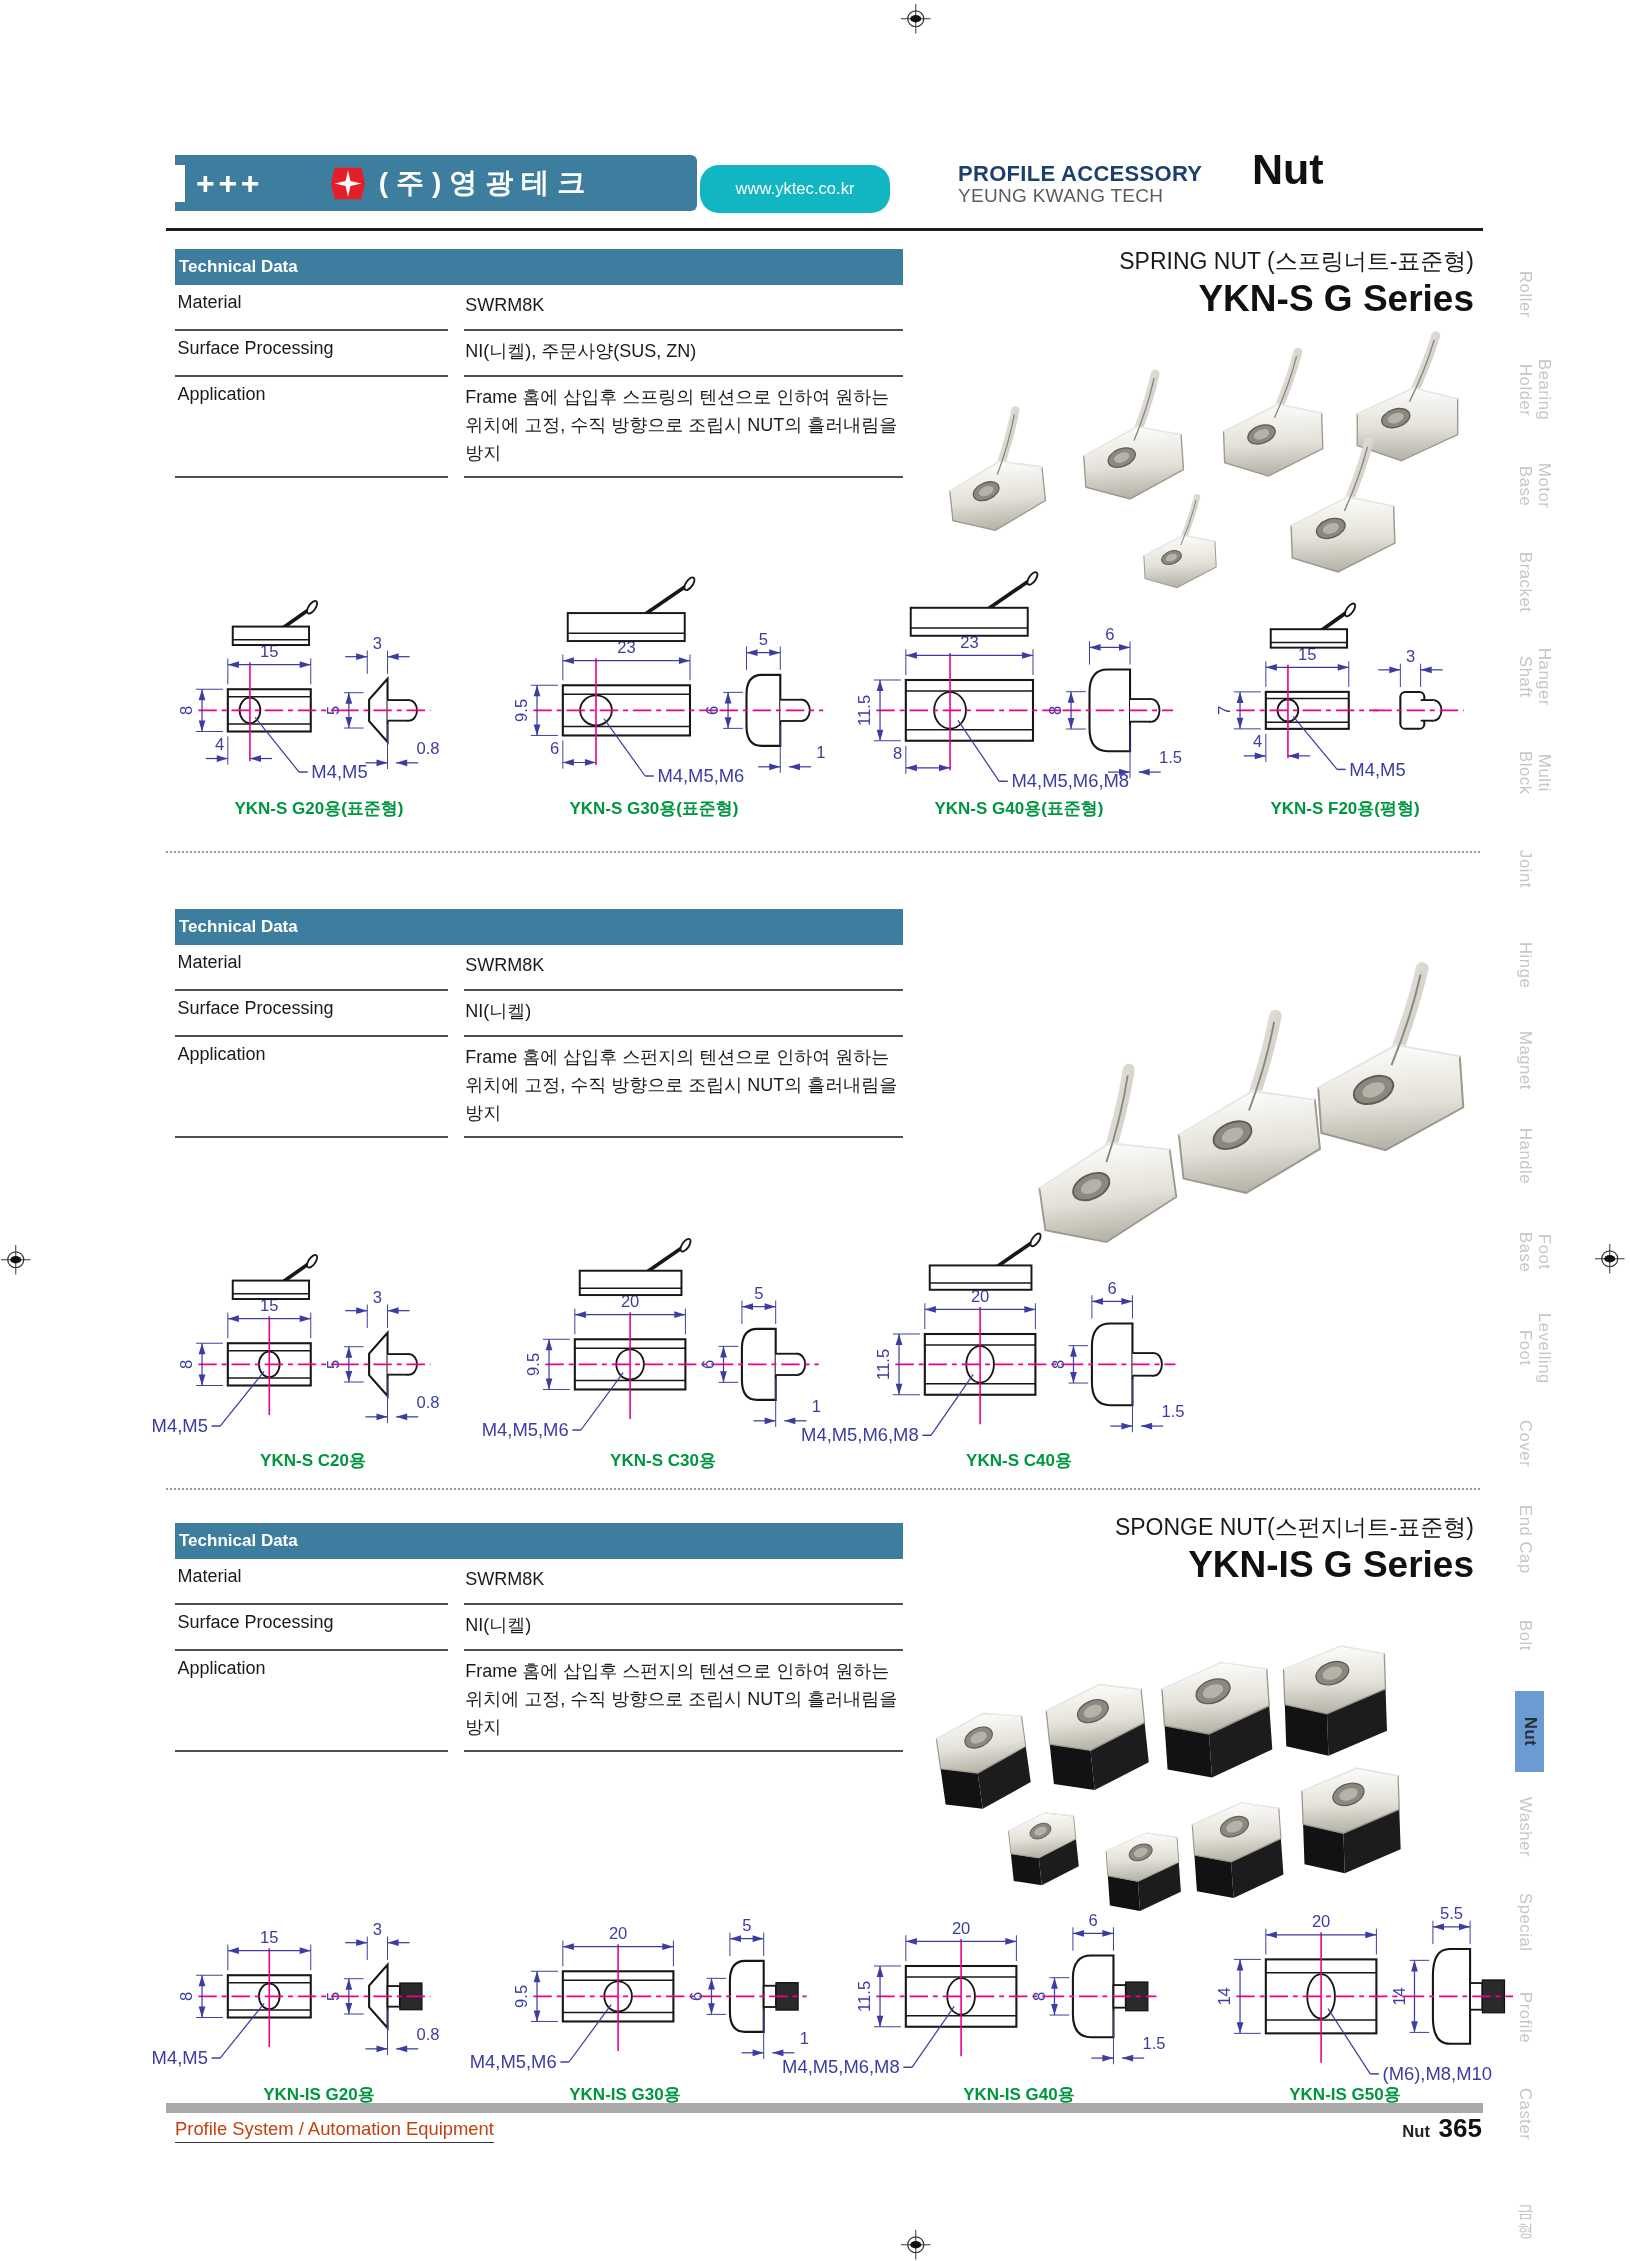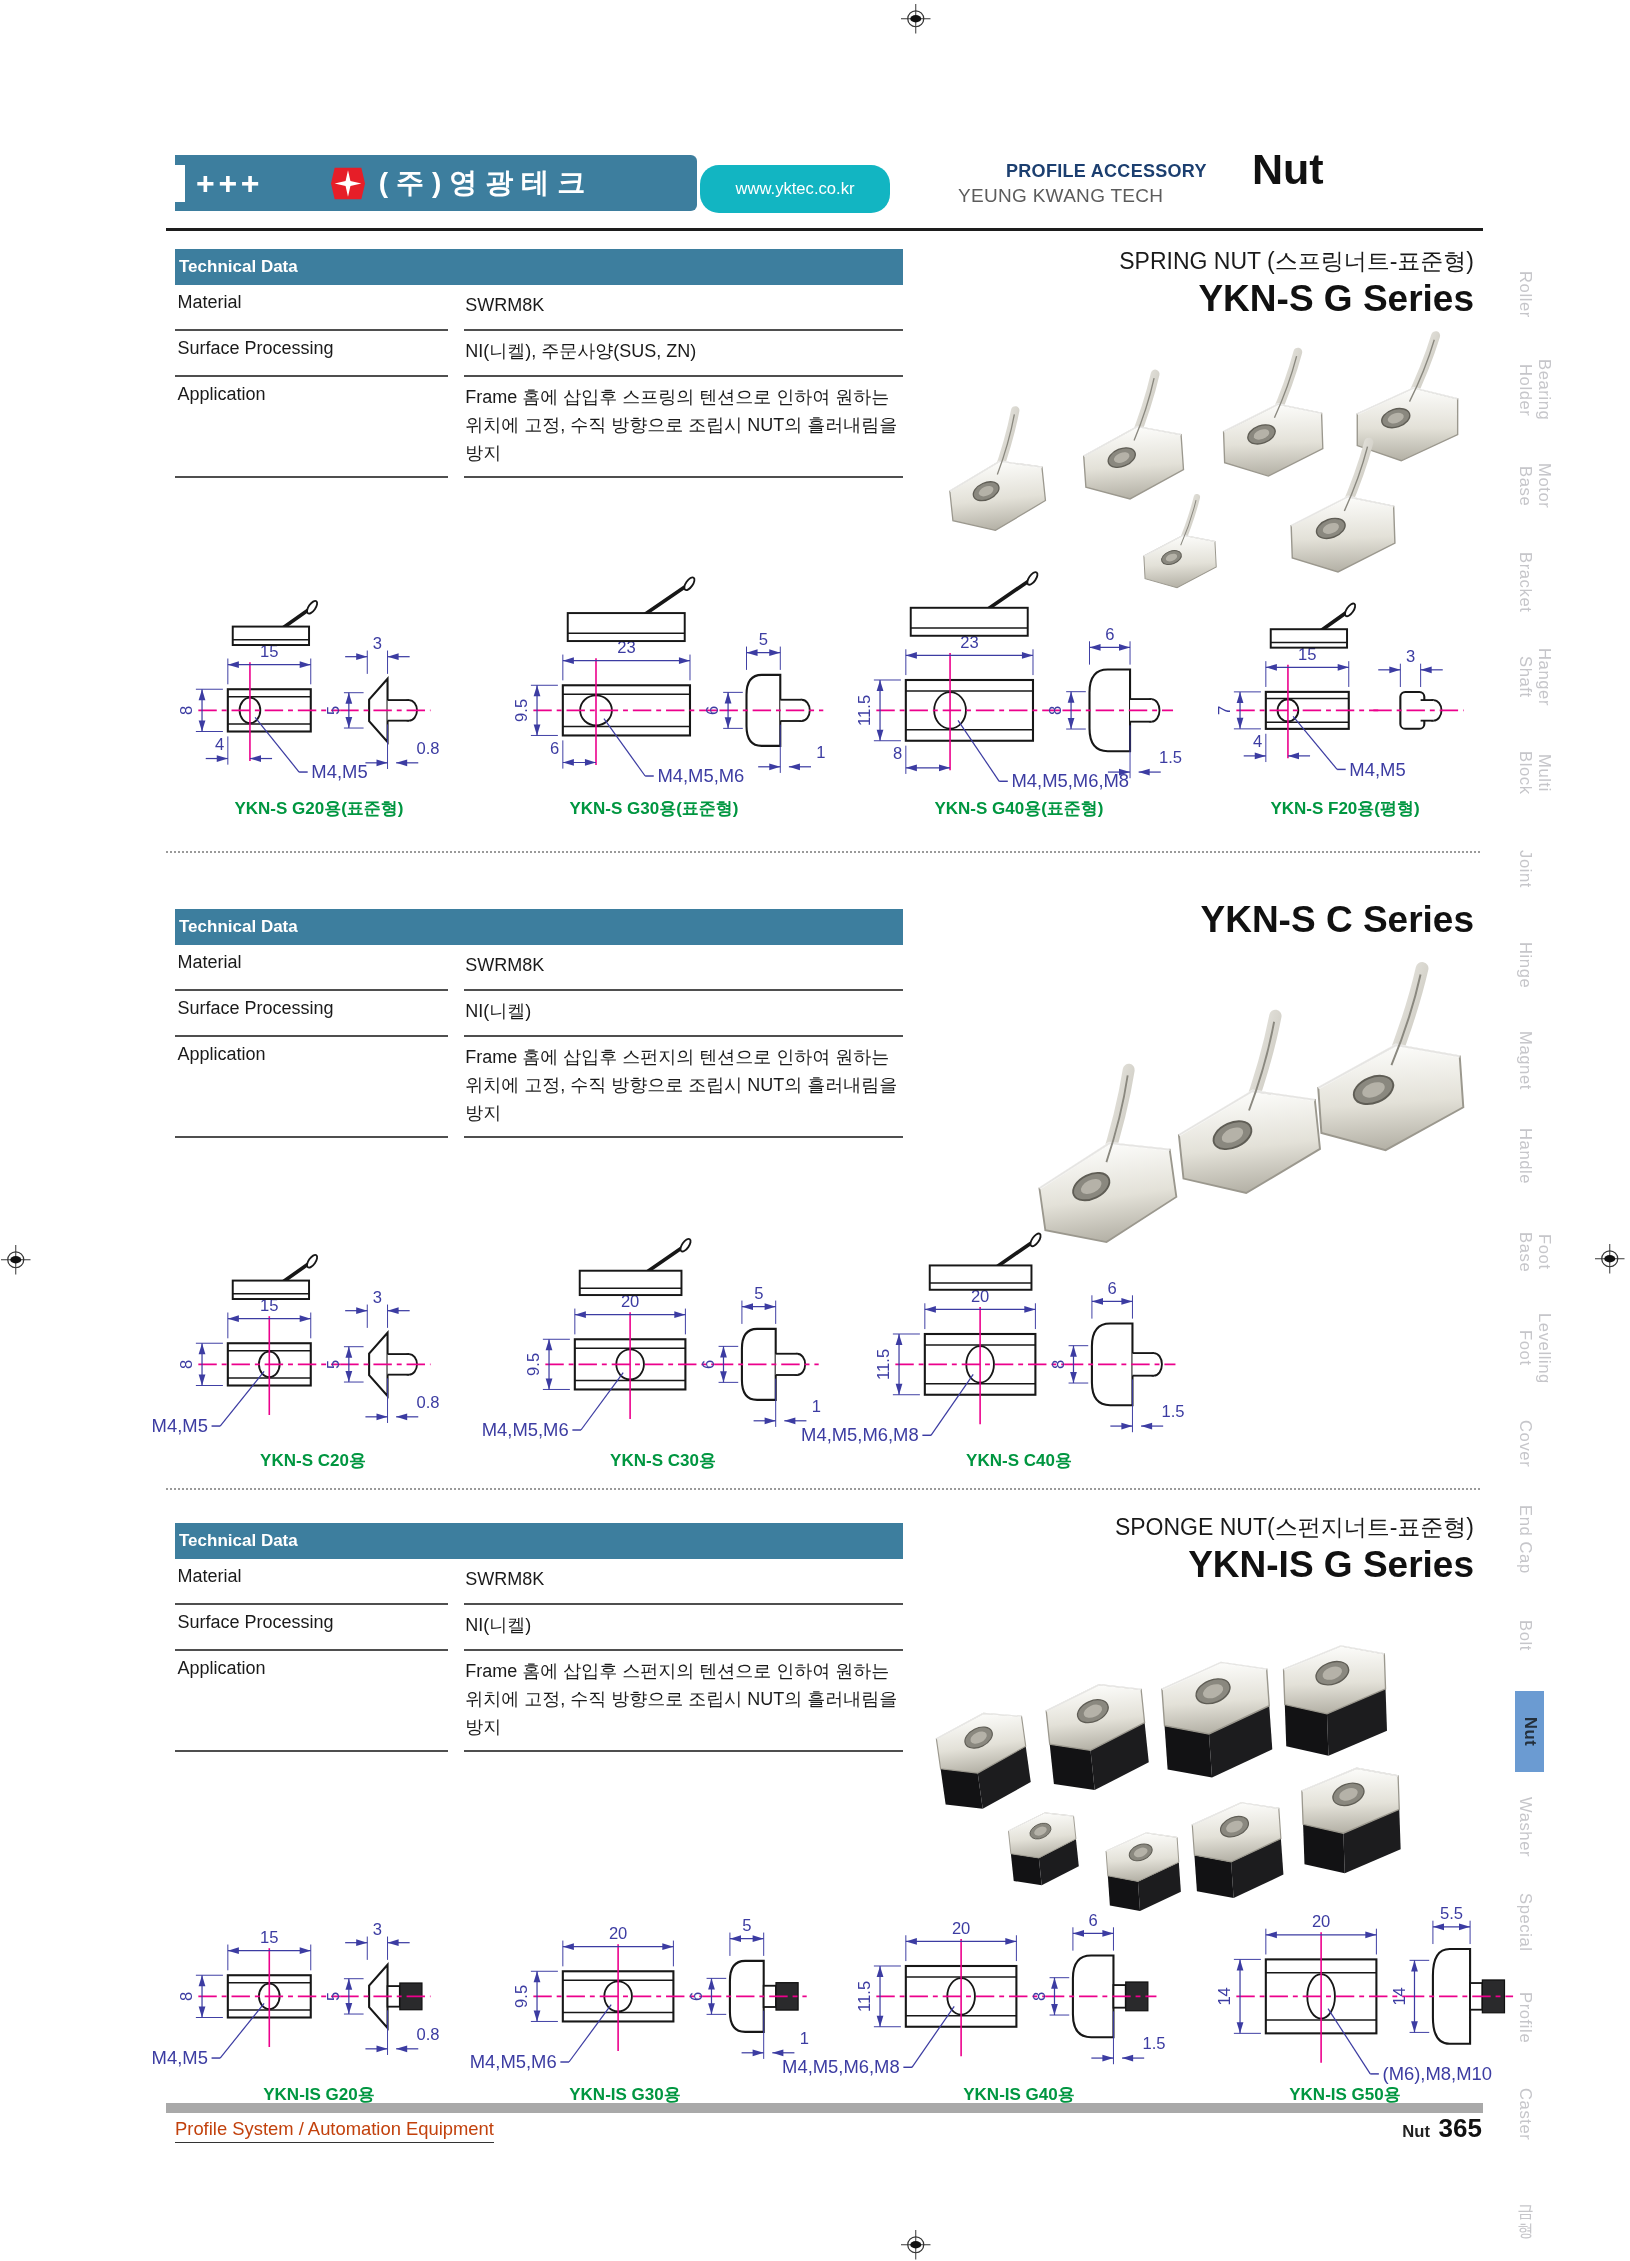--- a/index.html
+++ b/index.html
@@ -7,21 +7,21 @@
   .abs{position:absolute;}
   svg{overflow:visible;}
   svg text{font-family:"Liberation Sans",sans-serif;}
   
   .banner{left:175px;top:155px;width:522px;height:56px;background:#3d7e9e;border-radius:0 6.1px 6.1px 0;display:flex;align-items:center;}
   .white-tab{position:absolute;left:-1.2px;top:9.8px;width:11px;height:37px;background:#fff;}
   .plus-logo{margin-left:21px;color:#fff;font-size:32px;font-weight:bold;letter-spacing:3.7px;}
   .red-badge{margin-left:68px;width:34px;height:39px;position:relative;flex:none;}
   .company-ko{margin-left:13.5px;color:#fff;font-size:28px;font-weight:bold;letter-spacing:8px;white-space:nowrap;}
   .url-pill{left:700px;top:165px;width:190px;height:48px;background:#12b5c2;border-radius:19px;color:#fff;font-size:16.6px;display:flex;align-items:center;justify-content:center;}
-  .hdr-en1{left:958px;top:161px;font-size:18px;font-weight:bold;color:#1c3f70;letter-spacing:0.3px;margin-left:48px;}
+  .hdr-en1{left:958px;top:161px;font-size:22px;font-weight:bold;color:#1c3f70;letter-spacing:0.3px;}
   .hdr-en2{left:958px;top:185px;font-size:19px;color:#5c5c5c;letter-spacing:0.3px;}
   .page-title{left:1252px;top:145px;font-size:43px;font-weight:bold;color:#111;}
   .hdr-rule{left:166px;top:228px;width:1317px;height:2.5px;background:#1d1d1d;}
   
   .ttable{width:728px;}
   .ttable .thead{background:#3d7e9e;color:#fff;font-weight:bold;font-size:17px;height:36px;display:flex;align-items:center;padding-left:4px;box-sizing:border-box;}
   .trow{display:flex;}
   .tcell-l{width:273px;border-bottom:2.5px double #4f4f4f;font-size:18px;padding:7.4px 0 8.6px 2.5px;box-sizing:border-box;}
   .tcell-g{width:16px;}
   .tcell-v{flex:1;border-bottom:2.5px double #4f4f4f;font-size:18px;padding:7.4px 0 8.6px 1.2px;box-sizing:border-box;line-height:1.55;}
@@ -60,21 +60,20 @@
 <div class="abs hdr-en1">PROFILE ACCESSORY</div>
 <div class="abs hdr-en2">YEUNG KWANG TECH</div>
 <div class="abs page-title">Nut</div>
 <div class="abs hdr-rule"></div>
 
 <div class="abs sec-title" style="left:792px;top:246px;">
   <div class="t1">SPRING NUT (스프링너트-표준형)</div>
   <div class="t2">YKN-S G Series</div>
 </div>
 <div class="abs sec-title" style="left:792px;top:898px;">
-  <div class="t2">YKN-S C Series</div>
 </div>
 <div class="abs sec-title" style="left:792px;top:1512px;">
   <div class="t1">SPONGE NUT(스펀지너트-표준형)</div>
   <div class="t2">YKN-IS G Series</div>
 </div>
 
 <div id="tables" class="abs" style="left:0;top:0;">
     <div class="abs ttable" style="left: 175px; top: 249px;">
       <div class="thead">Technical Data</div>
       <div class="trow">

